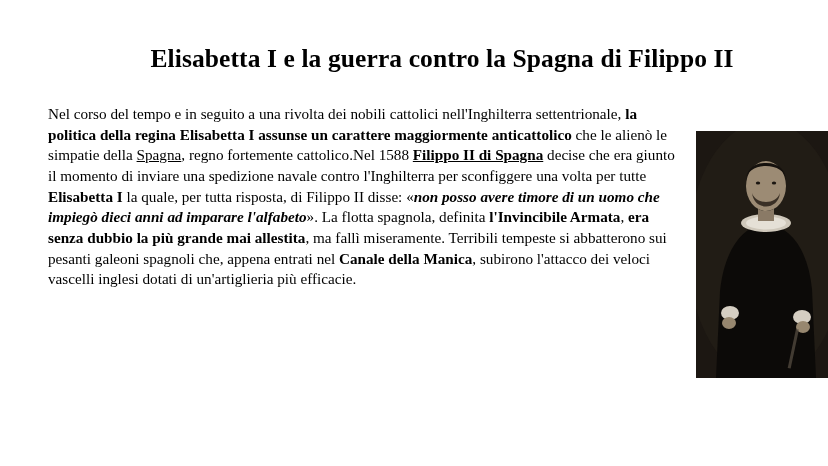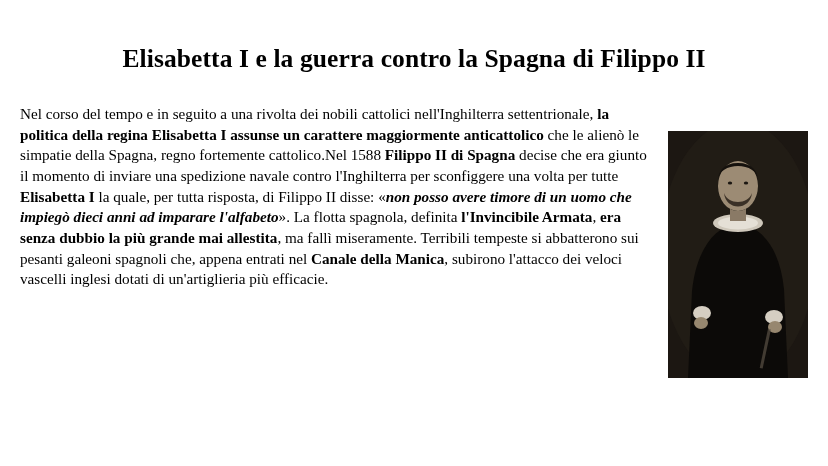--- a/index.html
+++ b/index.html
@@ -12,20 +12,21 @@
     background: #ffffff;
     font-family: "Liberation Serif", serif;
     color: #000000;
     overflow: hidden;
   }
   .slide {
     position: relative;
     width: 752px;
     height: 466px;
     box-sizing: border-box;
+    margin-left: 28px;
   }
   .title {
     position: absolute;
     left: 0;
     top: 44px;
     width: 828px;
     text-align: center;
     font-size: 25.5px;
     font-weight: bold;
     letter-spacing: 0.1px;
@@ -42,21 +43,21 @@
     font-family: "Liberation Serif", serif;
   }
   .para {
     margin: 0 0 14px 0;
   }
   .para:last-child {
     margin-bottom: 0;
   }
   b { font-weight: bold; }
   i { font-style: italic; }
-  .u { }
+  .u { text-decoration: underline; }
   .portrait {
     position: absolute;
     left: 668px;
     top: 131px;
     width: 140px;
     height: 247px;
     background: #1a1713;
     overflow: hidden;
   }
   .portrait svg {

